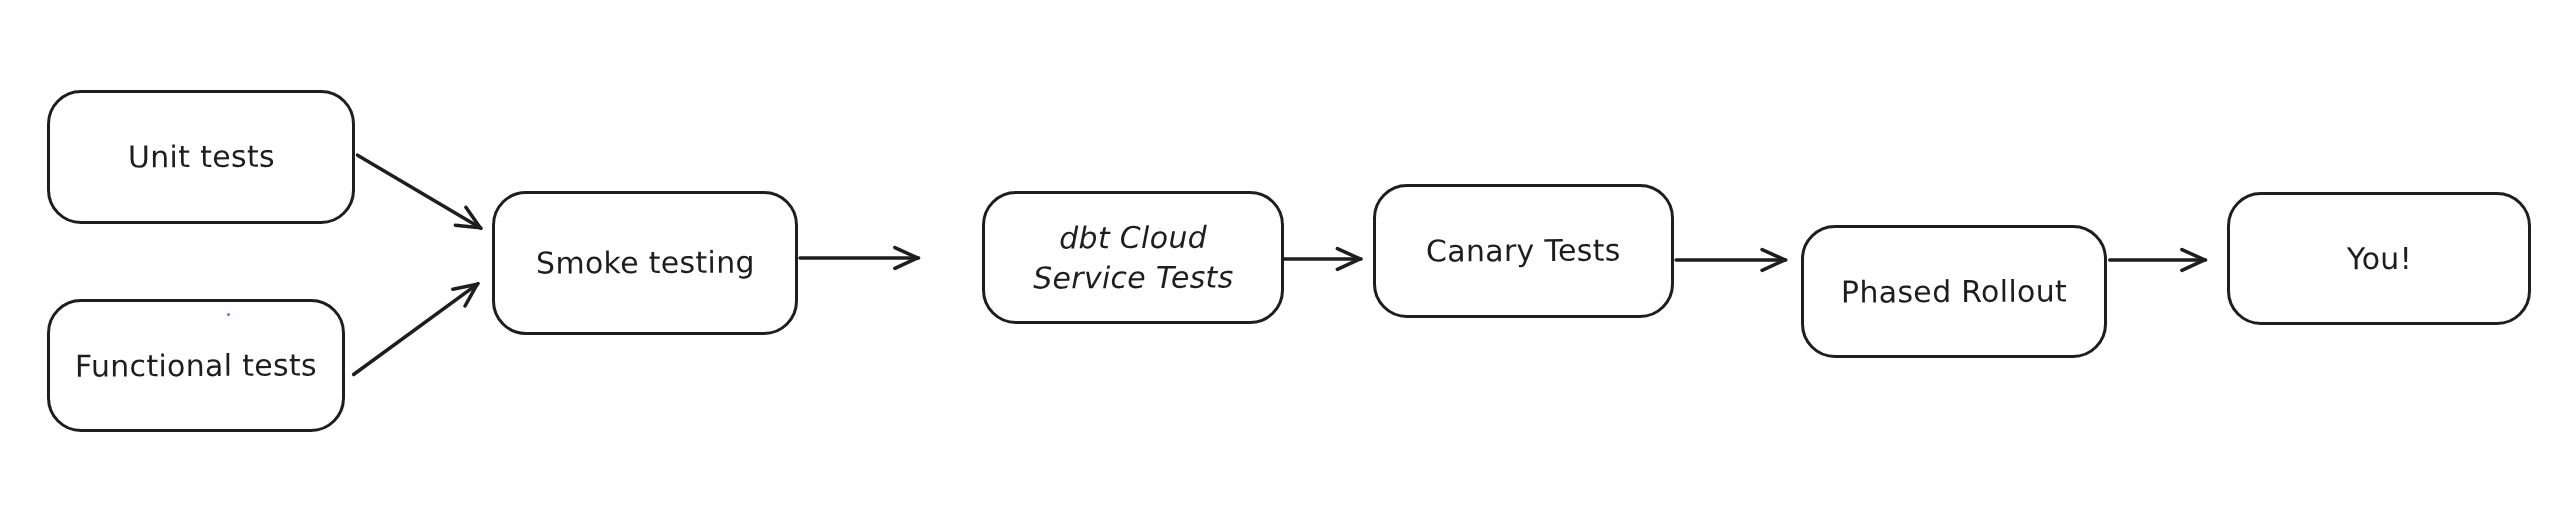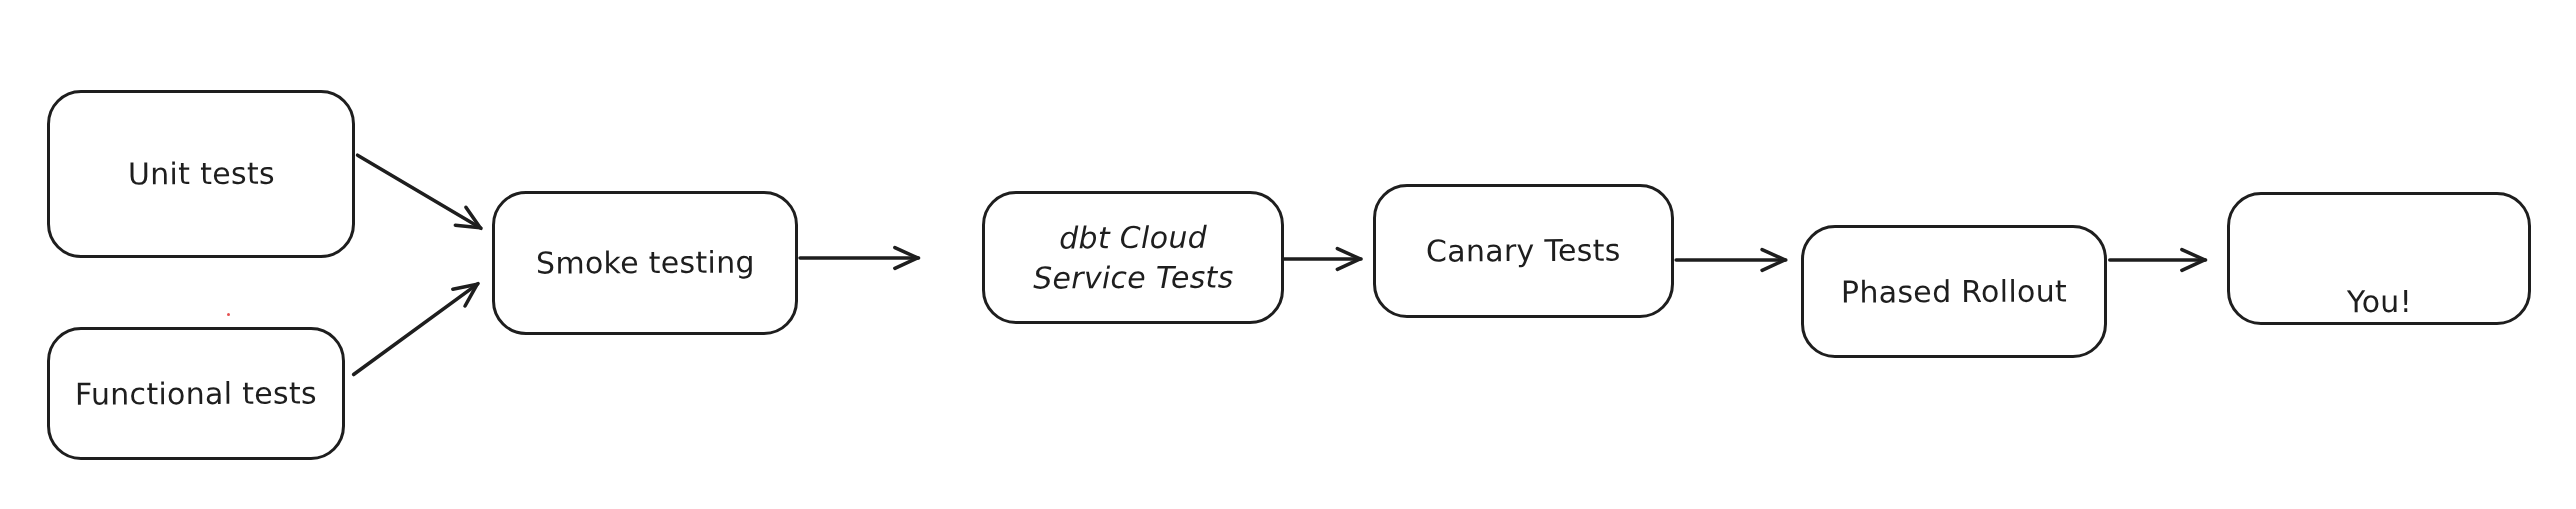--- a/index.html
+++ b/index.html
@@ -42,27 +42,27 @@
   }
   .node .label {
     font-size: 30px;
     line-height: 40px;
     letter-spacing: 0.3px;
     white-space: pre-line;
     text-align: center;
     transform: rotate(-0.3deg);
   }
   
-  .n-unit       { left: 47px;   top: 90px;  width: 308px; height: 168px; }
-  .n-functional { left: 47px;   top: 299px; width: 298px; height: 133px; margin-top: 28px; }
+  .n-unit       { left: 47px;   top: 90px;  width: 308px; height: 134px; }
+  .n-functional { left: 47px;   top: 299px; width: 298px; height: 133px; }
   .n-smoke      { left: 492px;  top: 191px; width: 306px; height: 144px; }
   .n-dbt        { left: 982px;  top: 191px; width: 302px; height: 133px; font-style: italic; }
   .n-canary     { left: 1373px; top: 184px; width: 301px; height: 134px; }
   .n-phased     { left: 1801px; top: 192px; width: 306px; height: 133px; margin-top: 33px; }
-  .n-you        { left: 2227px; top: 192px; width: 304px; height: 133px; align-items: flex-end; }
+  .n-you        { left: 2227px; top: 192px; width: 304px; height: 133px; }
   .stray-dot {
     position: absolute;
     left: 227px; top: 313px;
     width: 3px; height: 3px;
     border-radius: 50%;
     background: var(--dot);
     opacity: 0.85;
   }
 </style>
 </head>

